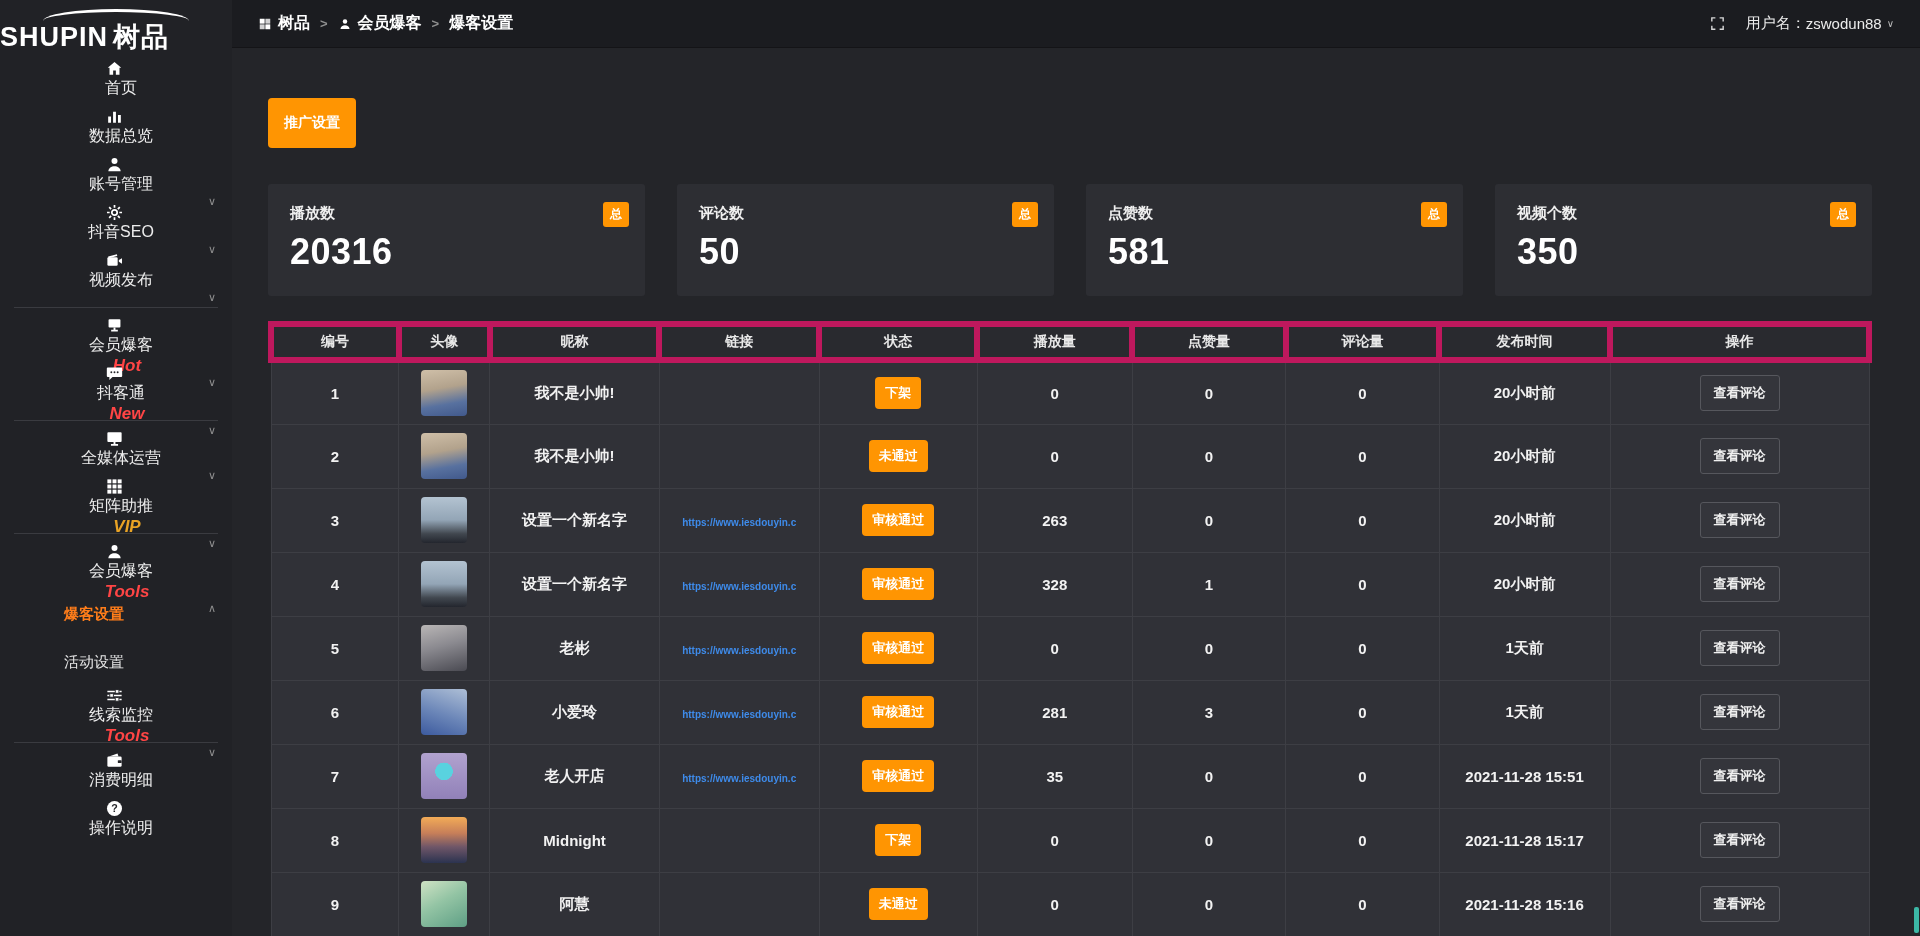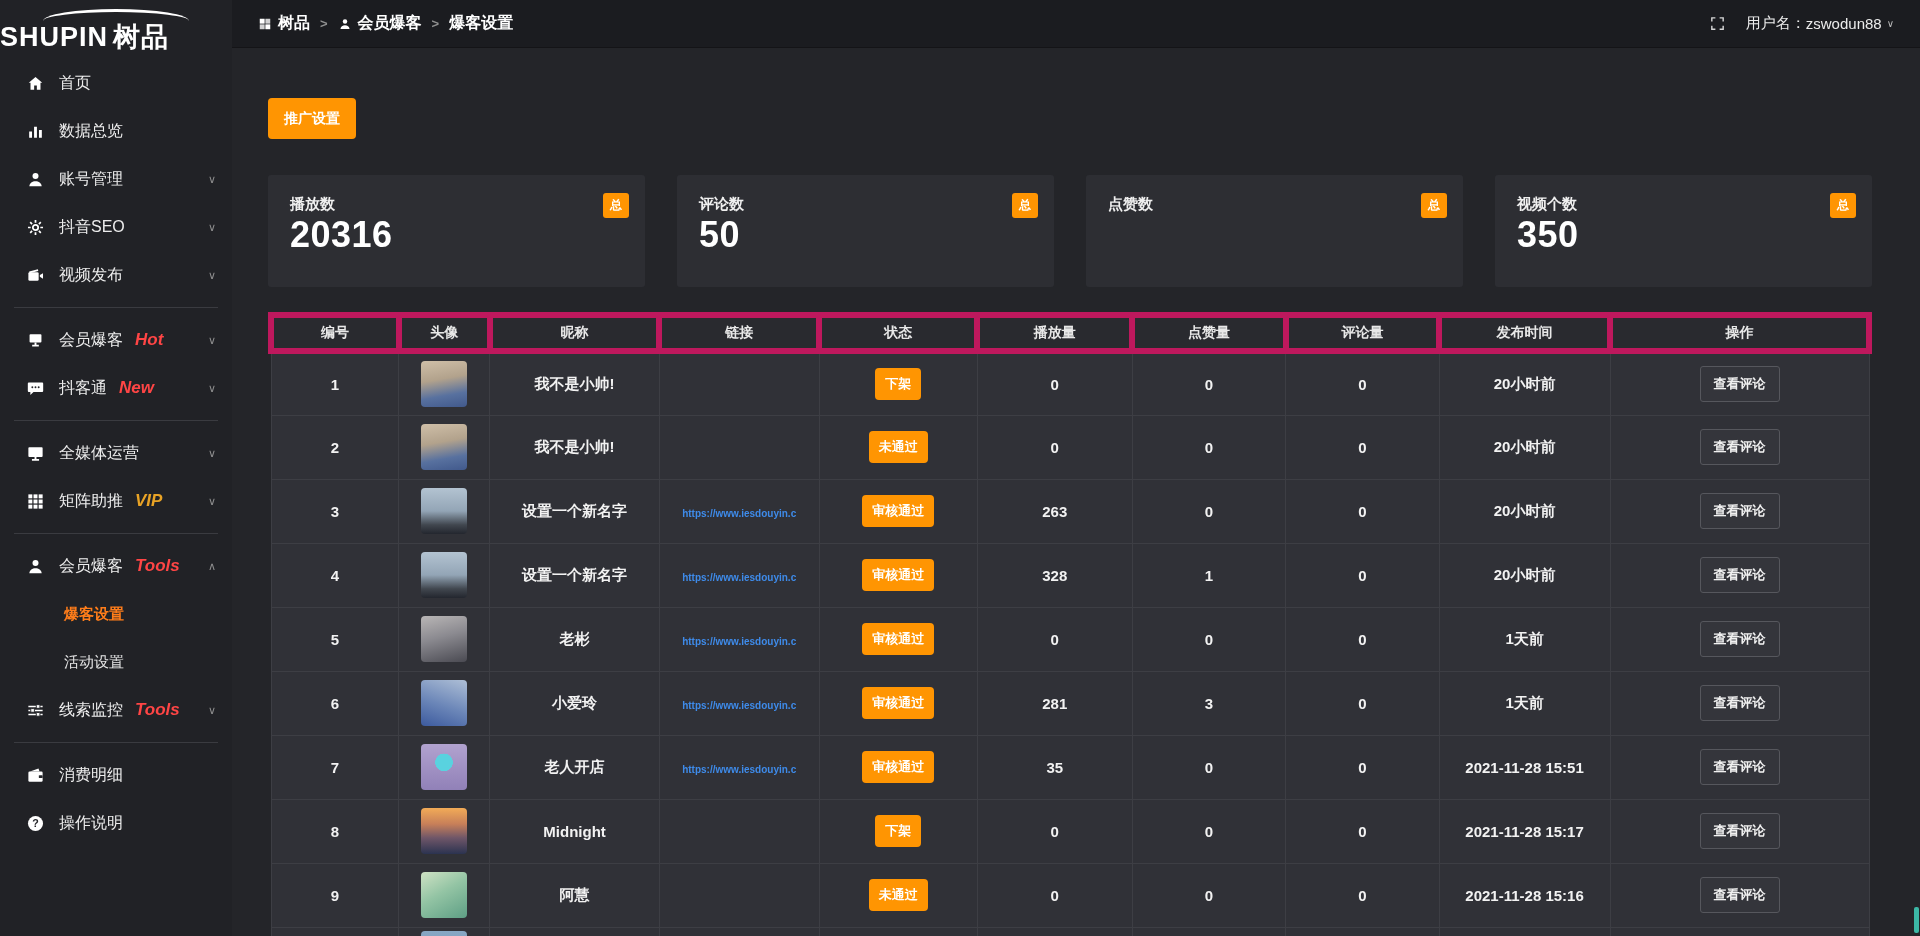--- a/index.html
+++ b/index.html
@@ -8,47 +8,47 @@
     background:#242529;color:#f1f1f1;
     font-family:"Liberation Sans","DejaVu Sans",sans-serif;
     --accent:#ff9502;--link:#3e8bea;--hot:#ff4545;--vip:#e9a325;--active:#ff7d1a;
   }
   
   .sidebar{position:fixed;left:0;top:0;bottom:0;width:232px;background:#212226;z-index:5;}
   .logo{padding:9px 0 4px;}
   .logo-arc{width:146px;height:12px;margin:0 auto -2px;border-top:3px solid #fff;border-radius:50% 50% 0 0 / 100% 100% 0 0;}
   .logo-text{text-align:left;font-size:27px;font-weight:bold;letter-spacing:1px;color:#fff;white-space:nowrap;}
   .logo-text .cn{margin-left:5px;}
-  .sb-item{display:flex;align-items:center;height:48px;padding:0 16px 0 26px;color:#ededed;cursor:pointer;}
+  .sb-item{display:flex;align-items:center;height:48px;padding:0 16px 0 26px;color:#ededed;cursor:pointer;flex-direction:column;}
   .ic{display:inline-flex;align-items:center;justify-content:center;}
   .sb-item .ic{margin-right:14px;}
   .sb-label{font-size:16px;font-weight:500;}
   .sb-tag{font-style:italic;font-weight:bold;font-size:17px;margin-left:12px;}
   .red{color:var(--hot);} .gold{color:var(--vip);}
   .sb-chev{margin-left:auto;color:#8f8f8f;font-size:11px;}
   .sb-sub{height:48px;display:flex;align-items:center;padding-left:64px;font-size:15px;color:#e6e6e6;cursor:pointer;font-weight:500;}
   .sb-sub.active{color:var(--active);font-weight:bold;}
   .sb-divider{height:1px;background:#3a3b40;margin:8px 14px;}
   
   .topbar{margin-left:232px;height:48px;background:#1b1c20;display:flex;align-items:center;padding:0 26px;border-bottom:1px solid #141417;}
   .crumb{display:flex;align-items:center;font-size:16px;font-weight:bold;color:#fff;}
   .crumb-item{display:flex;align-items:center;gap:6px;cursor:pointer;}
   .crumb .sep{color:#8f8f8f;font-size:13px;margin:0 10px;font-weight:bold;}
   .topbar-right{margin-left:auto;display:flex;align-items:center;gap:20px;}
   .fs-btn{cursor:pointer;display:inline-flex;}
   .user-menu{display:flex;align-items:center;font-size:15px;color:#ececec;cursor:pointer;}
   .caret{font-size:10px;color:#bbb;margin-left:5px;}
   
   .content{margin-left:232px;padding:50px 48px 0 36px;}
-  .promo-btn{display:inline-block;background:var(--accent);color:#fff;font-size:14px;font-weight:bold;padding:0 16px;height:41px;border-radius:4px;border:none;cursor:pointer;font-family:inherit;}
+  .promo-btn{display:inline-block;background:var(--accent);color:#fff;font-size:14px;font-weight:bold;padding:0 16px;height:50px;border-radius:4px;border:none;cursor:pointer;font-family:inherit;}
   .cards{display:flex;gap:32px;margin-top:36px;}
   .card{flex:1;background:#2d2e33;border-radius:3px;height:112px;padding:20px 22px;position:relative;}
   .card-label{font-size:15px;color:#efefef;font-weight:bold;}
   .total-badge{position:absolute;right:16px;top:18px;background:var(--accent);color:#fff;font-size:12px;font-weight:bold;padding:4px 7px;border-radius:3px;}
-  .card-value{font-size:36px;font-weight:bold;color:#fff;margin-top:0;letter-spacing:.5px;}
+  .card-value{font-size:36px;font-weight:bold;color:#fff;margin-top:8px;letter-spacing:.5px;}
   
   table{width:100%;border-collapse:collapse;margin-top:25px;table-layout:fixed;}
   th{background:#292a2f;height:36px;font-size:14px;font-weight:bold;color:#e8e8e8;border:6px solid #be185d;}
   td{background:#303137;height:64px;text-align:center;font-size:15px;font-weight:bold;color:#f2f2f2;border:1px solid #3d3e44;overflow:hidden;white-space:nowrap;}
   .avatar{width:46px;height:46px;border-radius:4px;margin:0 auto;}
   .link{color:var(--link);font-size:10px;font-weight:bold;cursor:pointer;}
   .status-badge{display:inline-block;background:var(--accent);color:#fff;font-size:13px;font-weight:bold;padding:7px 10px;border-radius:4px;cursor:pointer;}
   .action-btn{background:#34353b;border:1px solid #56575d;color:#f0f0f0;font-size:13px;font-weight:bold;padding:8px 13px;border-radius:3px;cursor:pointer;font-family:inherit;}
   .partial-row td{height:11px;padding:0;}
   .clip{height:11px;overflow:hidden;}
@@ -273,20 +273,21 @@
         <div class="card-value">20316</div>
       </div>
       <div class="card">
         <div class="card-label">评论数</div>
         <span class="total-badge">总</span>
         <div class="card-value">50</div>
       </div>
       <div class="card">
         <div class="card-label">点赞数</div>
         <span class="total-badge">总</span>
+        <div class="card-value">581</div>
       </div>
       <div class="card">
         <div class="card-label">视频个数</div>
         <span class="total-badge">总</span>
         <div class="card-value">350</div>
       </div>
     </section>
   <table>
       <colgroup>
         <col style="width:8%">

